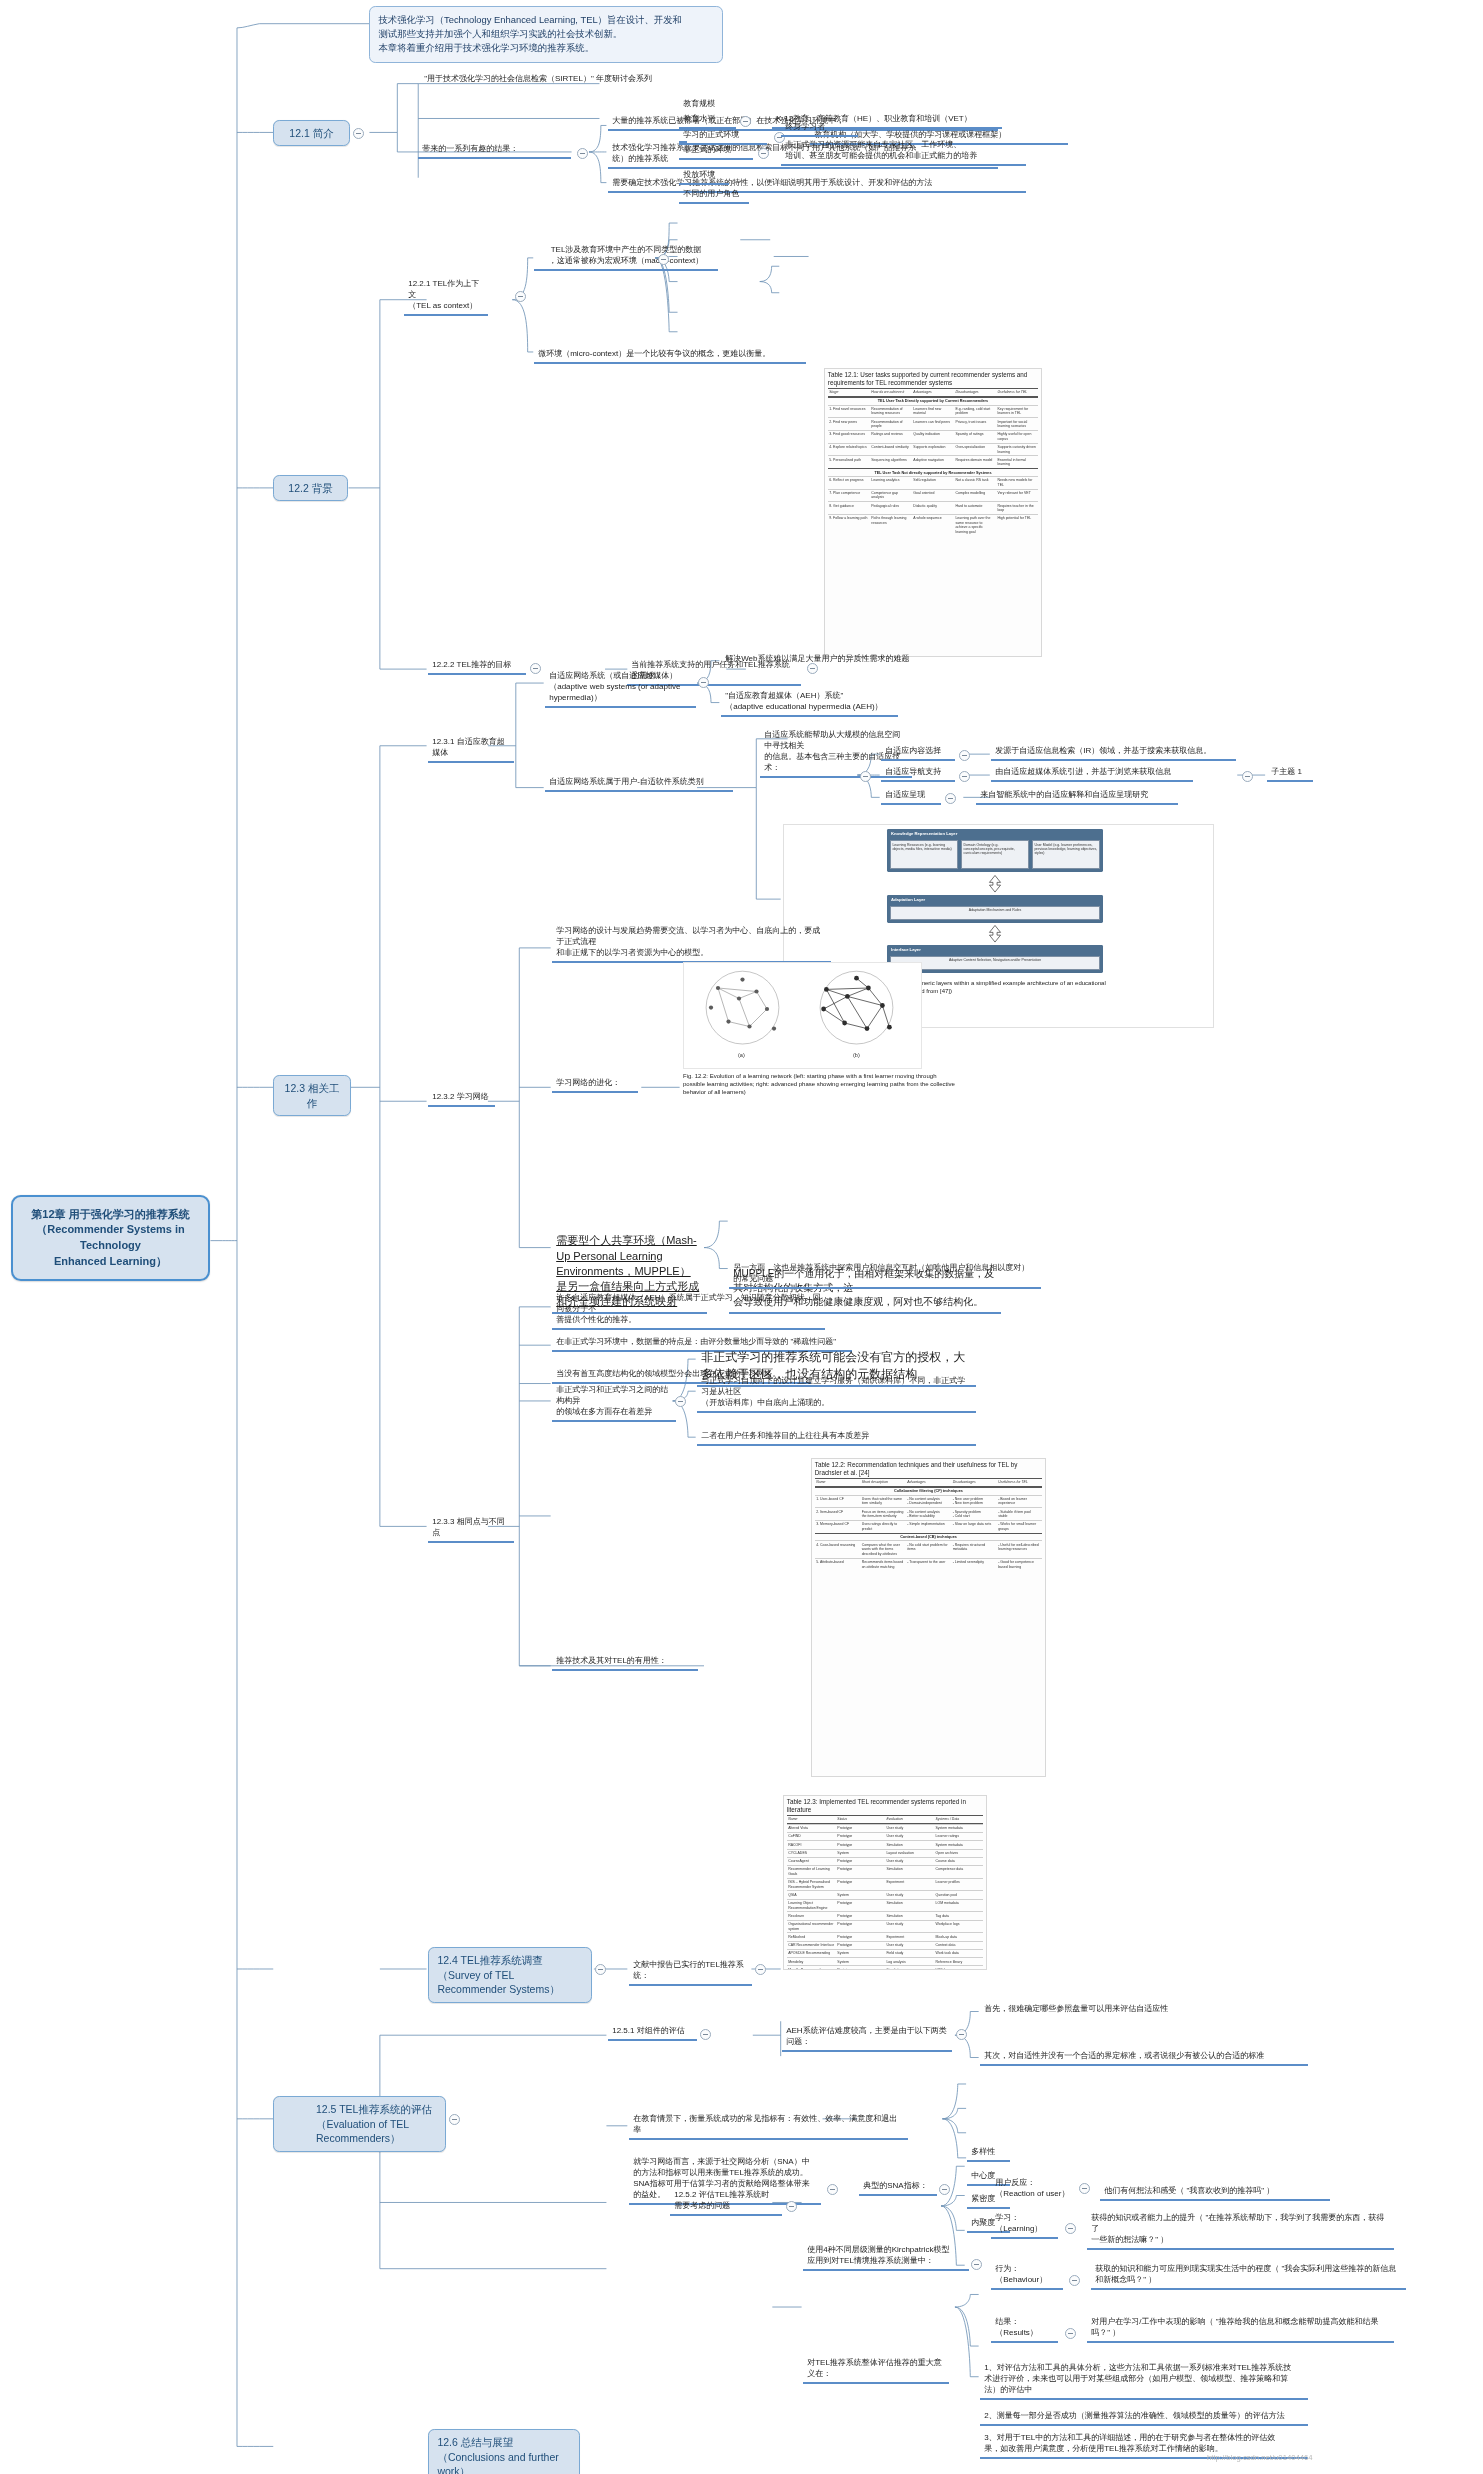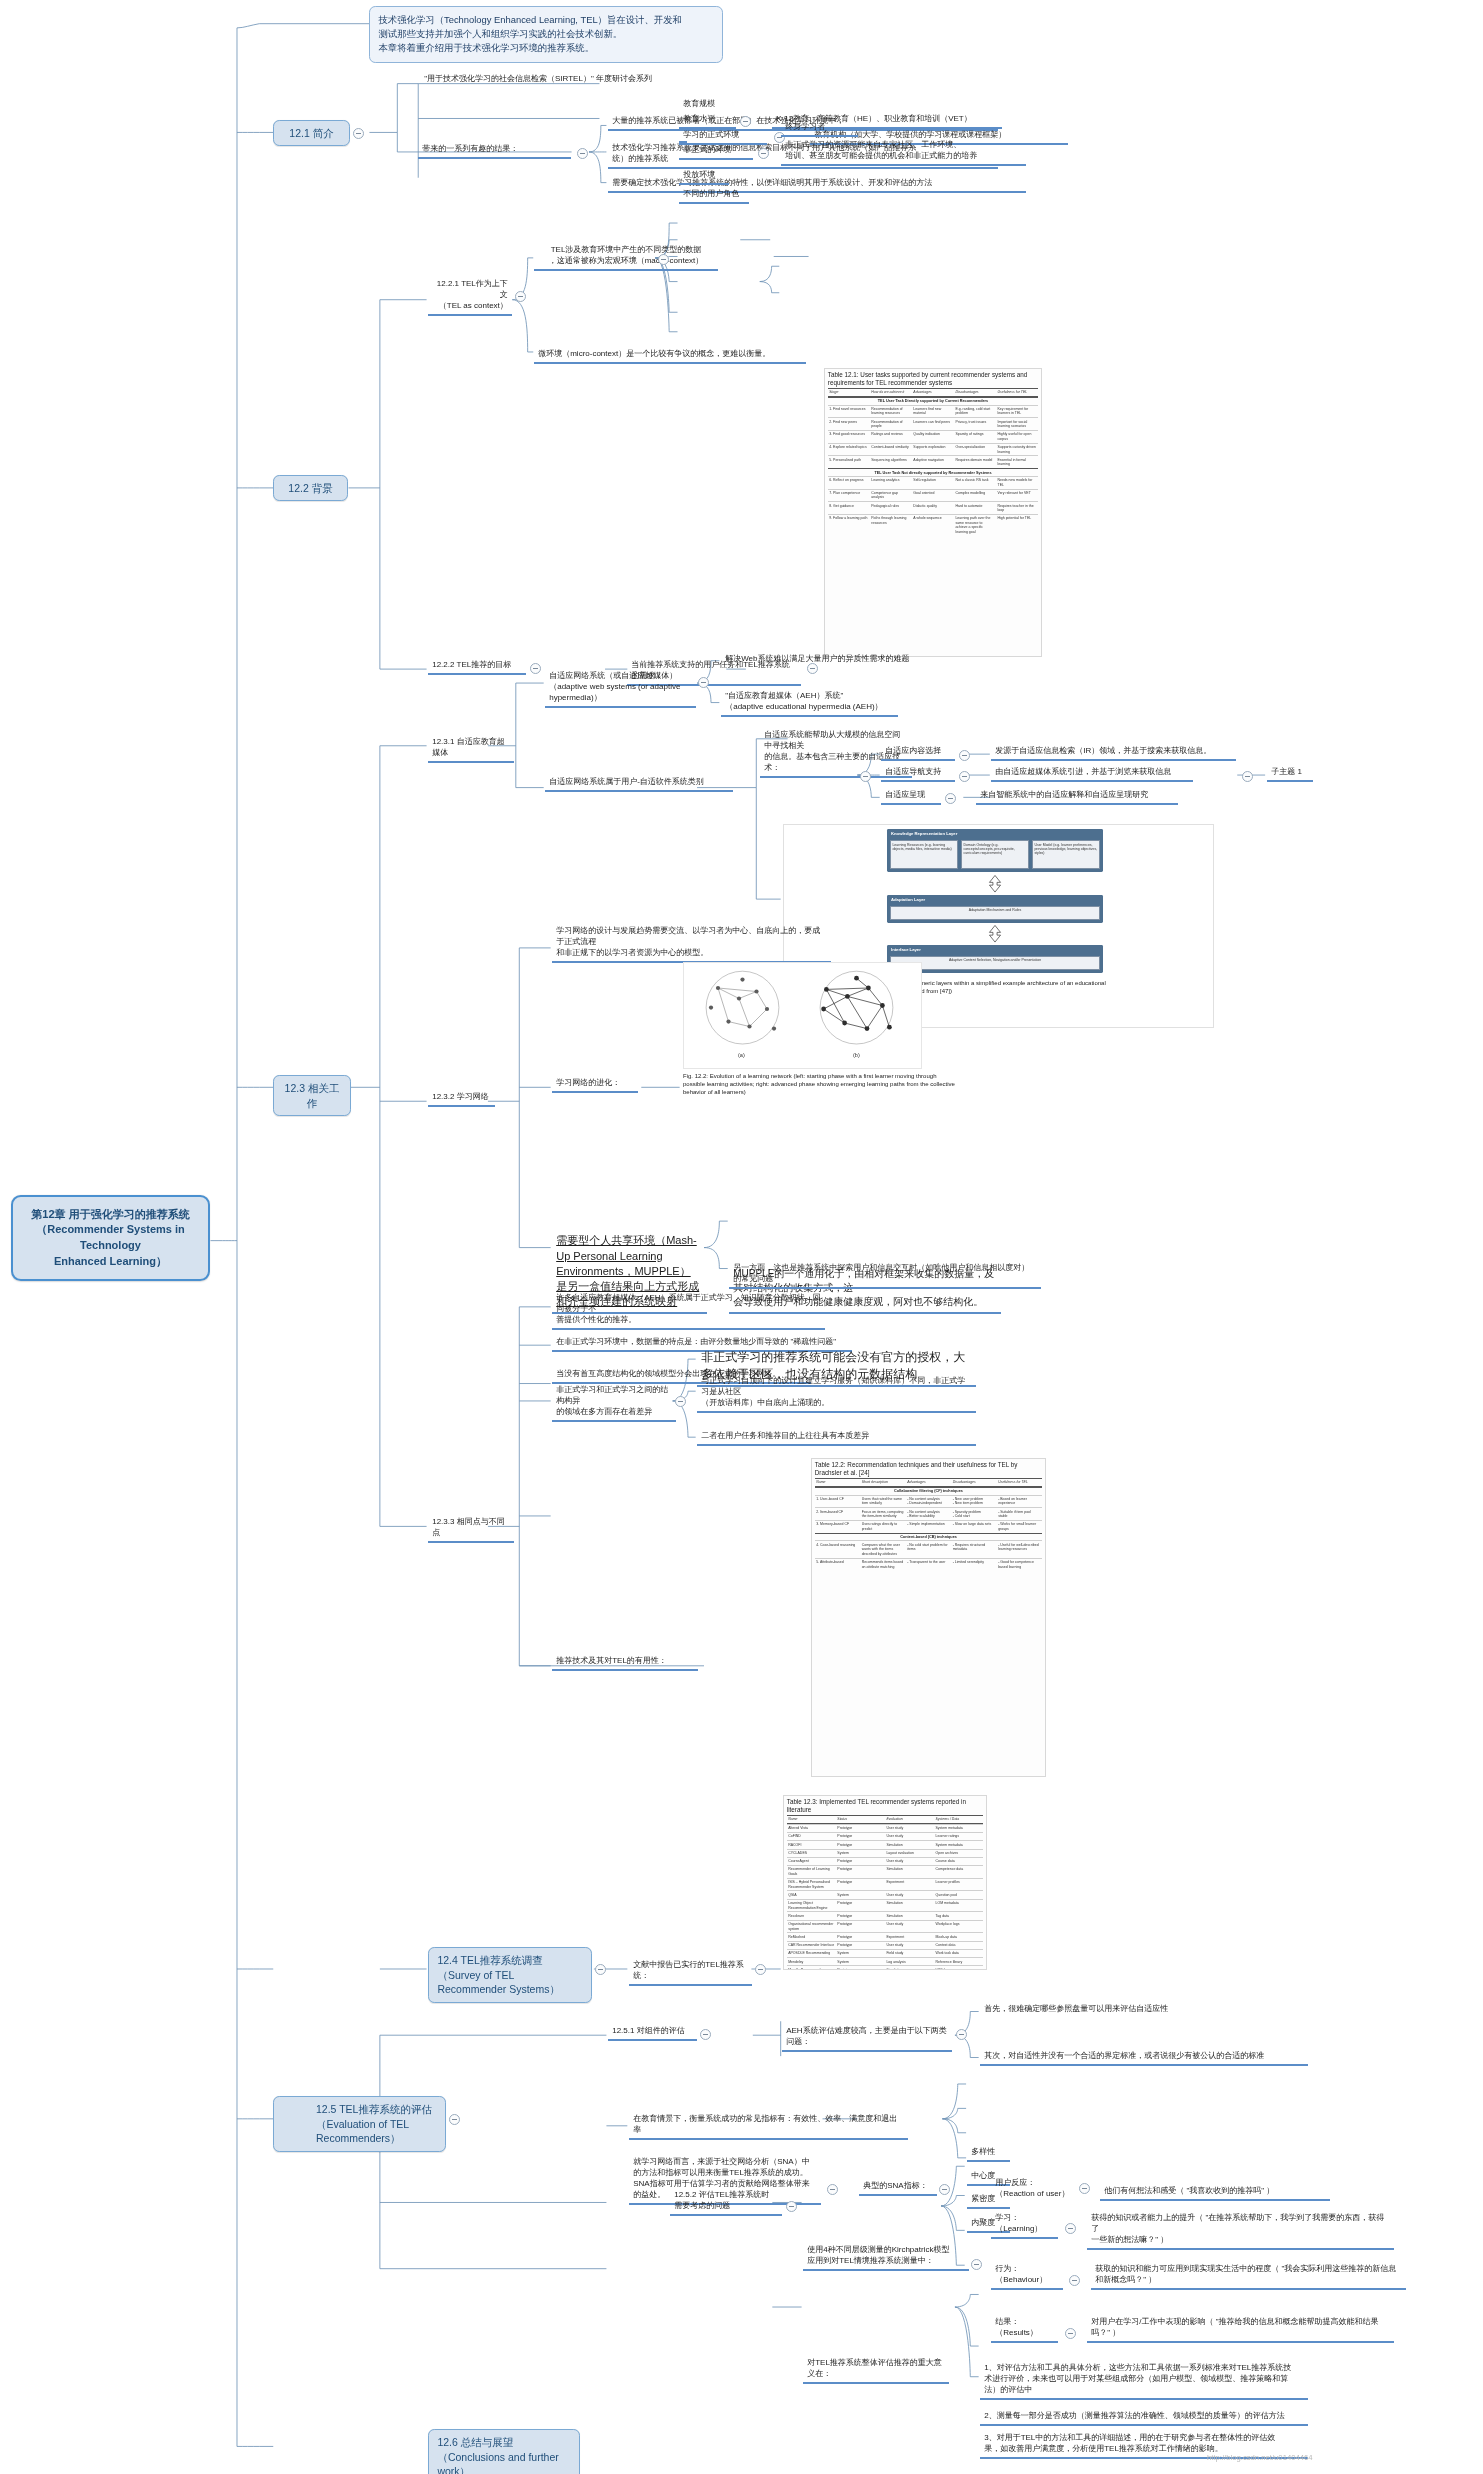--- a/index.html
+++ b/index.html
@@ -230,21 +230,21 @@
   <div class="node topic" style="left:418px;top:142px;width:153px;font-size:8px;">带来的一系列有趣的结果：</div>
   <div class="handle" style="left:577px;top:148px;"></div>
 
   <div class="node topic" style="left:608px;top:114px;width:390px;font-size:8px;">大量的推荐系统已被部署（或正在部署）在技术强化学习环境中；</div>
   <div class="node topic" style="left:608px;top:141px;width:390px;font-size:8px;">技术强化学习推荐系统要尝试达到的信息检索目标不同于用户其他系统（如产品推荐系
 统）的推荐系统</div>
   <div class="node topic" style="left:608px;top:176px;width:418px;font-size:8px;">需要确定技术强化学习推荐系统的特性，以便详细说明其用于系统设计、开发和评估的方法</div>
 
   <div class="node sec" style="left:273px;top:475px;width:75px;font-size:10.5px;text-align:center;">12.2 背景</div>
 
-  <div class="node topic" style="left:428px;top:277px;width:84px;font-size:8px;text-align:right;">12.2.1 TEL作为上下文
+  <div class="node topic" style="left:404px;top:277px;width:84px;font-size:8px;text-align:left;">12.2.1 TEL作为上下文
 （TEL as context）</div>
   <div class="handle" style="left:515px;top:291px;"></div>
 
   <div class="node topic" style="left:534px;top:243px;width:184px;font-size:8px;text-align:center;">TEL涉及教育环境中产生的不同类型的数据
 ，这通常被称为宏观环境（macro-context）</div>
   <div class="handle" style="left:658px;top:254px;"></div>
 
   <div class="node topic nb" style="left:679px;top:97px;width:77px;font-size:8px;">教育规模</div>
   <div class="node topic" style="left:679px;top:112px;width:57px;font-size:8px;">教育水平</div>
   <div class="handle" style="left:740px;top:116px;"></div>

